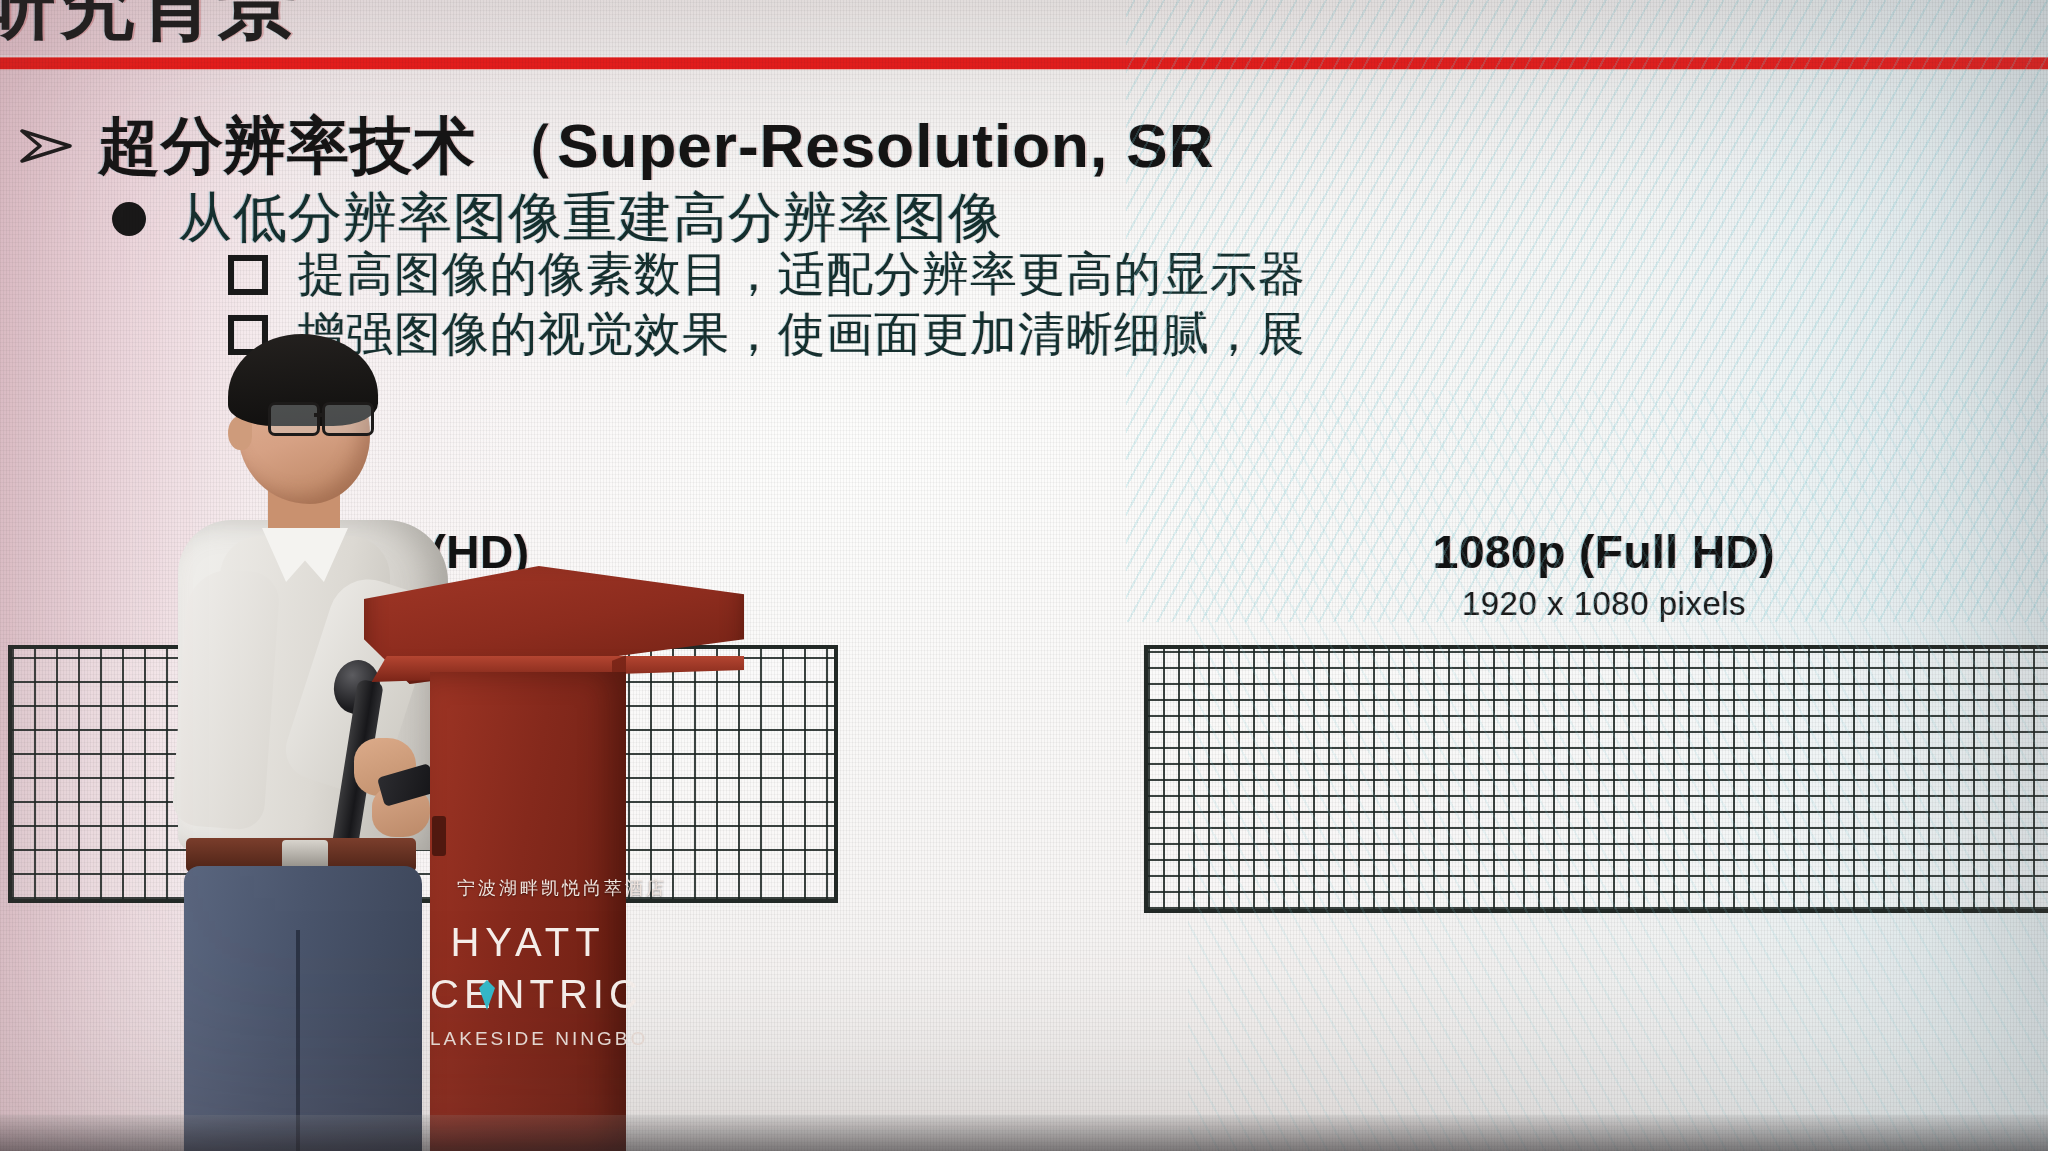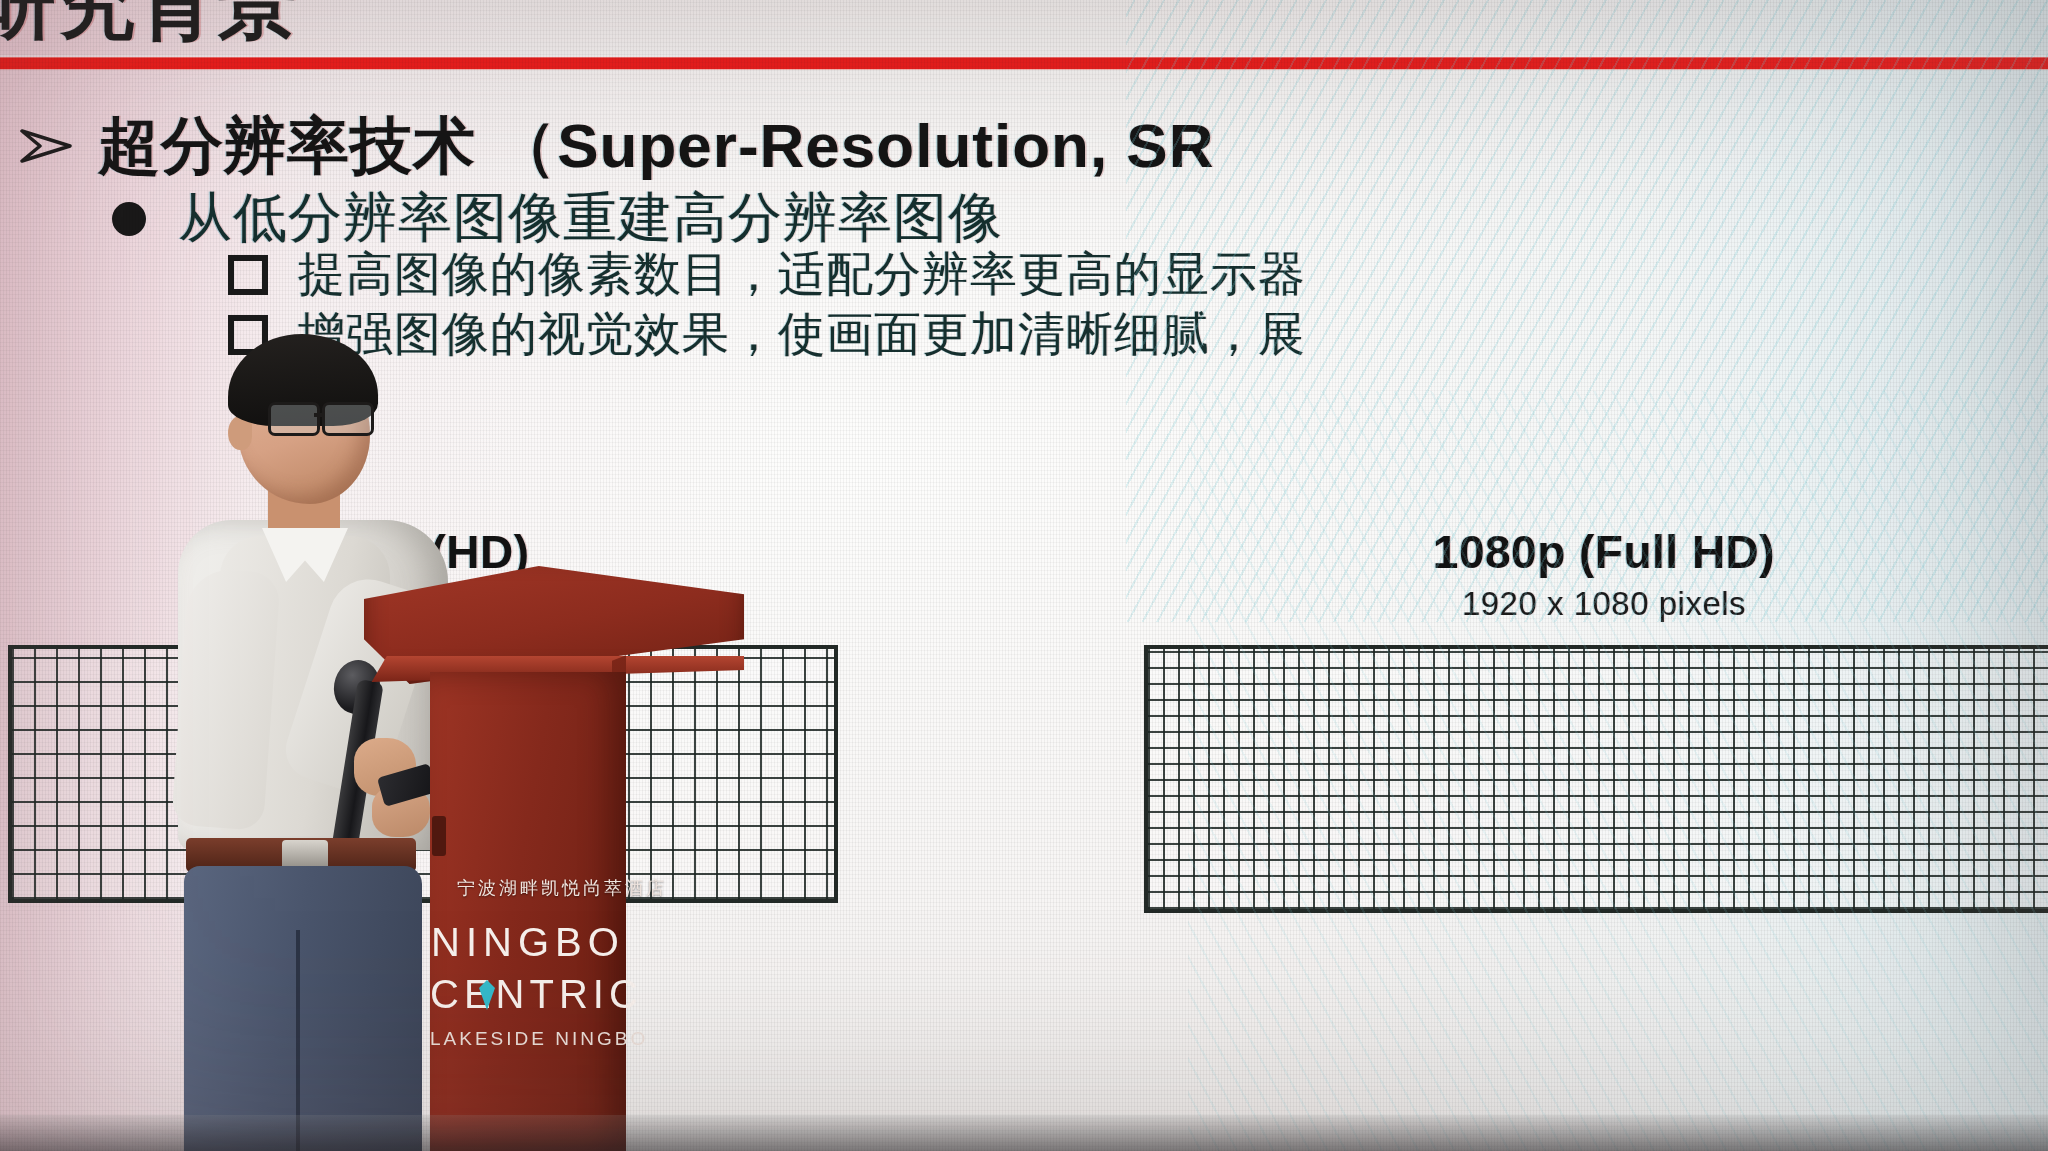--- a/index.html
+++ b/index.html
@@ -366,21 +366,21 @@
     <div class="sp-legs"></div>
   </div>
 
   <div class="podium">
     <div class="pod-top"></div>
     <div class="pod-lip"></div>
     <div class="pod-side"></div>
     <div class="pod-body"></div>
     <div class="pod-slot"></div>
     <div class="pod-cn">宁波湖畔凯悦尚萃酒店</div>
-    <div class="pod-h1">NINGBO</div>
+    <div class="pod-h1">HYATT</div>
     <div class="pod-h2">CENTRIC</div>
     <div class="pod-tick">
       <svg width="26" height="34" viewBox="0 0 26 34">
         <path d="M13 2 L21 10 L13 32 L5 10 Z" fill="#34b9c9"></path>
       </svg>
     </div>
     <div class="pod-h3">LAKESIDE NINGBO</div>
   </div>
 
   <div class="floor"></div>

